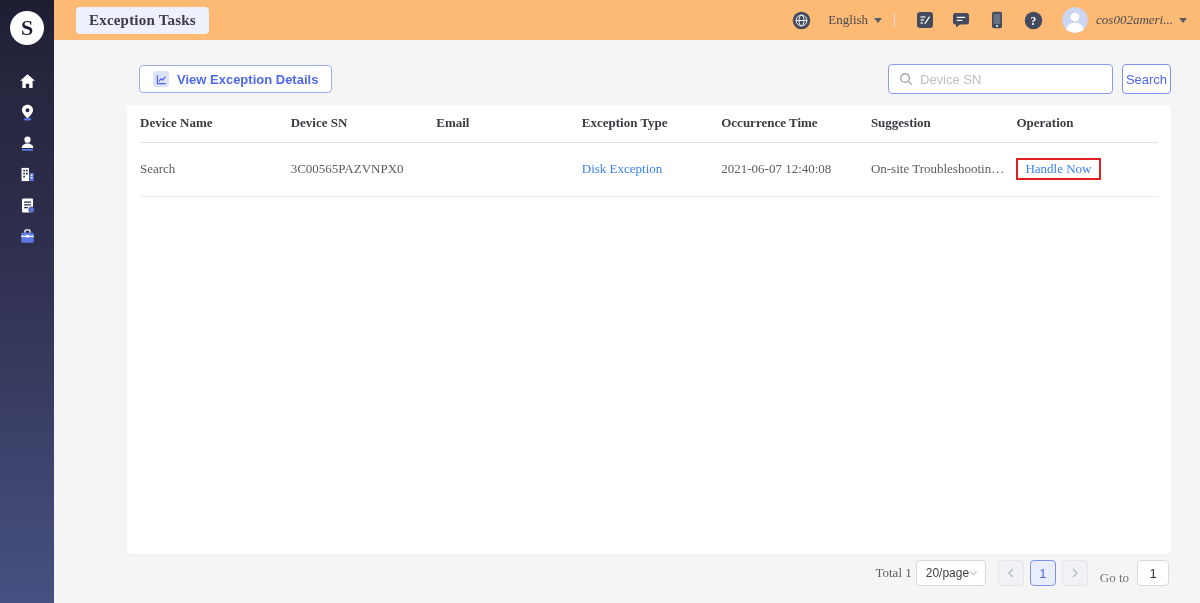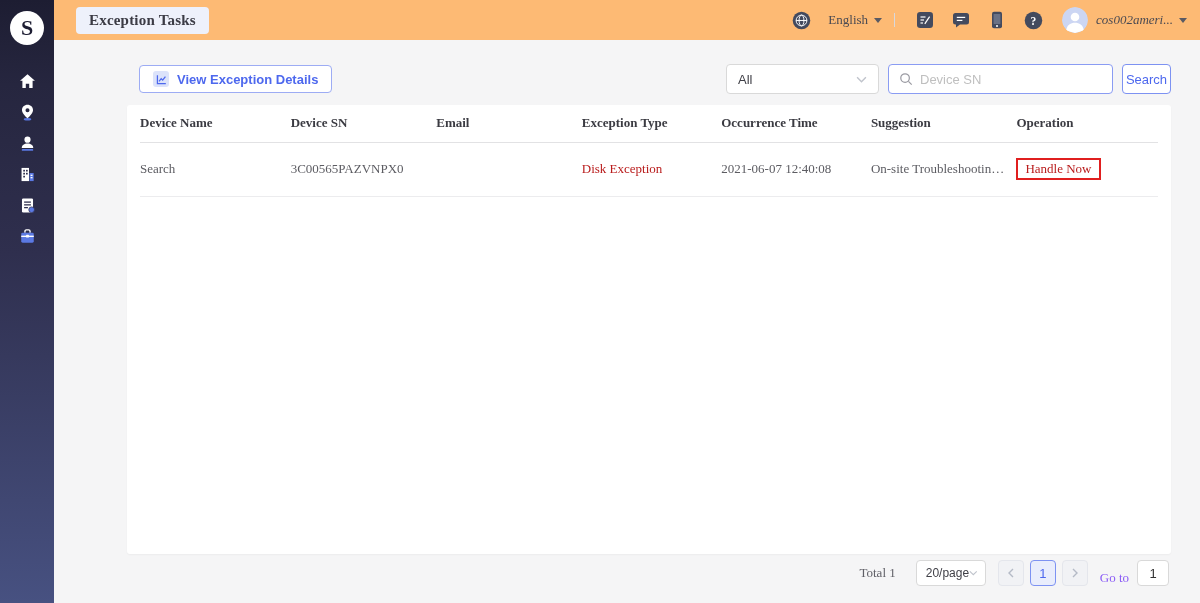--- a/index.html
+++ b/index.html
@@ -51,36 +51,36 @@
   .btn-search { width:49px; height:30px; background:#fff; border:1px solid #7d92f2; border-radius:4px;
     color:#4d68ee; font-family:"Liberation Sans", sans-serif; font-size:13px; cursor:pointer; }
 
   
   .card { margin-top:11px; background:#fff; border-radius:3px; height:449px;
     box-shadow:0 1px 2px rgba(0,0,0,0.04); padding:0 13px; }
   table { width:100%; border-collapse:collapse; table-layout:fixed; }
   th { text-align:left; font-size:13px; font-weight:bold; color:#3b3b42;
     padding:10px 6px 11px 0; border-bottom:1px solid #e2e2e4; }
   td { font-size:13px; color:#5c5c62; padding:15px 6px 16px 0; border-bottom:1px solid #ececee; }
-  .link { color:#b91c1c; cursor:pointer; text-decoration:none; }
+  .link { color:#3b82f6; cursor:pointer; text-decoration:none; }
   .cell-ellipsis { white-space:nowrap; overflow:hidden; text-overflow:ellipsis; }
   .highlight-box { display:inline-block; border:2px solid #e01f1f; padding:1px 7px; }
 
   
   .pagination { position:absolute; right:31px; bottom:17px; display:flex; align-items:center; }
-  .pg-total { font-size:13px; color:#5f5f66; margin-right:20px; }
+  .pg-total { font-size:13px; color:#5f5f66; margin-right:4px; }
   .pg-size { width:70px; height:26px; background:#fff; border:1px solid #d9d9d9; border-radius:4px;
     display:flex; align-items:center; justify-content:space-between; padding:0 7px 0 9px;
     font-family:"Liberation Sans", sans-serif; font-size:12px; color:#3f3f46; cursor:pointer; margin-right:12px; }
   .pg-btn { width:26px; height:26px; background:#f1f2f5; border:1px solid #e4e6ec; border-radius:4px;
     display:flex; align-items:center; justify-content:center; cursor:pointer; margin-right:6px; }
   .pg-page { width:26px; height:26px; background:#e9edfc; border:1px solid #7d92f2; border-radius:4px;
     display:flex; align-items:center; justify-content:center; color:#4d68ee;
     font-family:"Liberation Sans", sans-serif; font-size:13px; cursor:pointer; margin-right:6px; }
-  .pg-goto { font-size:13px; color:#8b5cf6; margin:9px 8px 0 6px; }
+  .pg-goto { font-size:13px; color:#737373; margin:9px 8px 0 6px; }
   .pg-input { width:32px; height:26px; background:#fff; border:1px solid #d9d9d9; border-radius:4px;
     text-align:center; font-family:"Liberation Sans", sans-serif; font-size:13px; color:#333; outline:none; }
 </style>
 </head>
 <body>
 
 <div class="app">
 
   <aside class="sidebar">
     <div class="logo-wrap">
@@ -222,26 +222,20 @@
           <span class="chart-chip">
             <svg width="11" height="11" viewBox="0 0 14 14" fill="none">
               <path d="M1.8 1.5 V12.2 H12.5" stroke="#4d68ee" stroke-width="1.6"></path>
               <path d="M3.8 9.3 L6.6 5.9 L8.5 7.8 L12 3.4" stroke="#4d68ee" stroke-width="1.6"></path>
             </svg>
           </span>
           <span>View Exception Details</span>
         </button>
 
         <div class="filters">
-          <div class="select-box">
-            <span>All</span>
-            <svg width="11" height="7" viewBox="0 0 10 6">
-                <polyline points="1,1 5,5 9,1" fill="none" stroke="#c0c4cc" stroke-width="1.3"></polyline>
-              </svg>
-          </div>
           <div class="search-box">
             <svg width="14" height="14" viewBox="0 0 15 15">
               <circle cx="6.5" cy="6.5" r="4.6" fill="none" stroke="#9a9aa2" stroke-width="1.3"></circle>
               <line x1="10.1" y1="10.1" x2="13.6" y2="13.6" stroke="#9a9aa2" stroke-width="1.3"></line>
             </svg>
             <input type="text" placeholder="Device SN" style="">
           </div>
           <button class="btn-search">Search</button>
         </div>
       </div>

